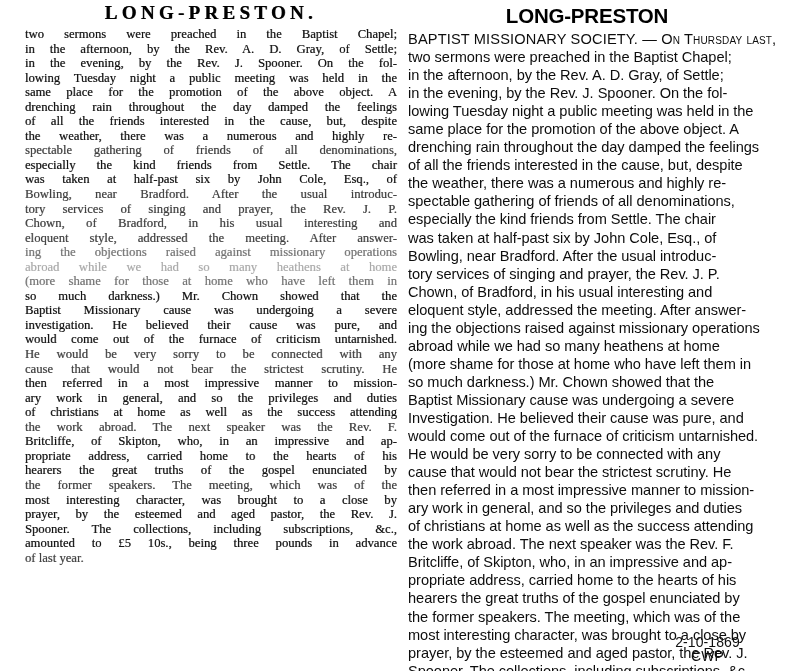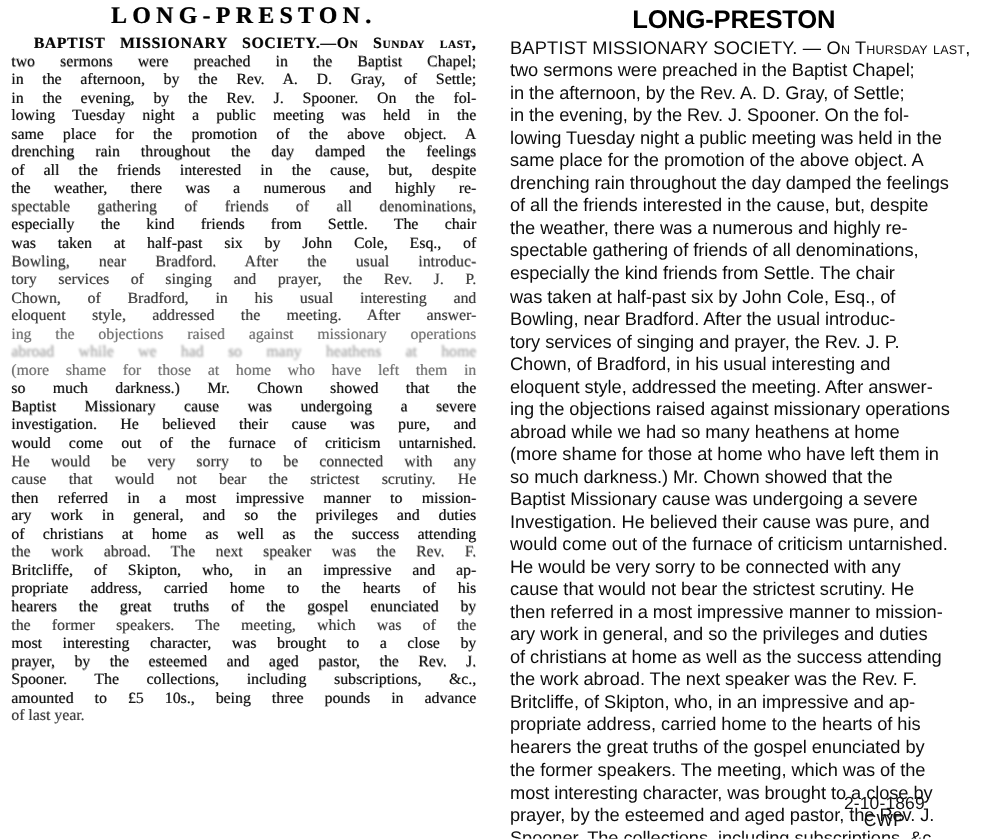--- a/index.html
+++ b/index.html
@@ -13,21 +13,21 @@
     height: 671px;
     position: relative;
     overflow: hidden;
     font-family: "Liberation Sans", sans-serif;
     color: #000000;
   }
 
   
   #clipping-scan {
     position: absolute;
-    left: 0px;
+    left: 16px;
     top: 0px;
     width: 400px;
     height: 501px;
   }
 
   #clipping-title {
     position: absolute;
     left: 0px;
     top: 2px;
     width: 390px;
@@ -126,21 +126,20 @@
     letter-spacing: 0.1px;
   }
   #stamp .stamp-line { display: block; }
 </style>
 </head>
 <body>
 
 <div id="clipping-scan">
   <div id="clipping-title">LONG-PRESTON.</div>
   <div id="clipping-body">
-    <span class="ln j indent sc dk">BAPTIST MISSIONARY SOCIETY.—On Sunday last,</span>
     <span class="ln j f1">two sermons were preached in the Baptist Chapel;</span>
     <span class="ln j f1">in the afternoon, by the Rev. A. D. Gray, of Settle;</span>
     <span class="ln j f1">in the evening, by the Rev. J. Spooner.   On the fol-</span>
     <span class="ln j f1">lowing Tuesday night a public meeting was held in the</span>
     <span class="ln j f1">same place for the promotion of the above object.   A</span>
     <span class="ln j f1">drenching rain throughout the day damped the feelings</span>
     <span class="ln j f1">of all the friends interested in the cause, but, despite</span>
     <span class="ln j f1">the weather, there was a numerous and highly re-</span>
     <span class="ln j f2">spectable gathering of friends of all denominations,</span>
     <span class="ln j f1">especially the kind friends from Settle.   The chair</span>

